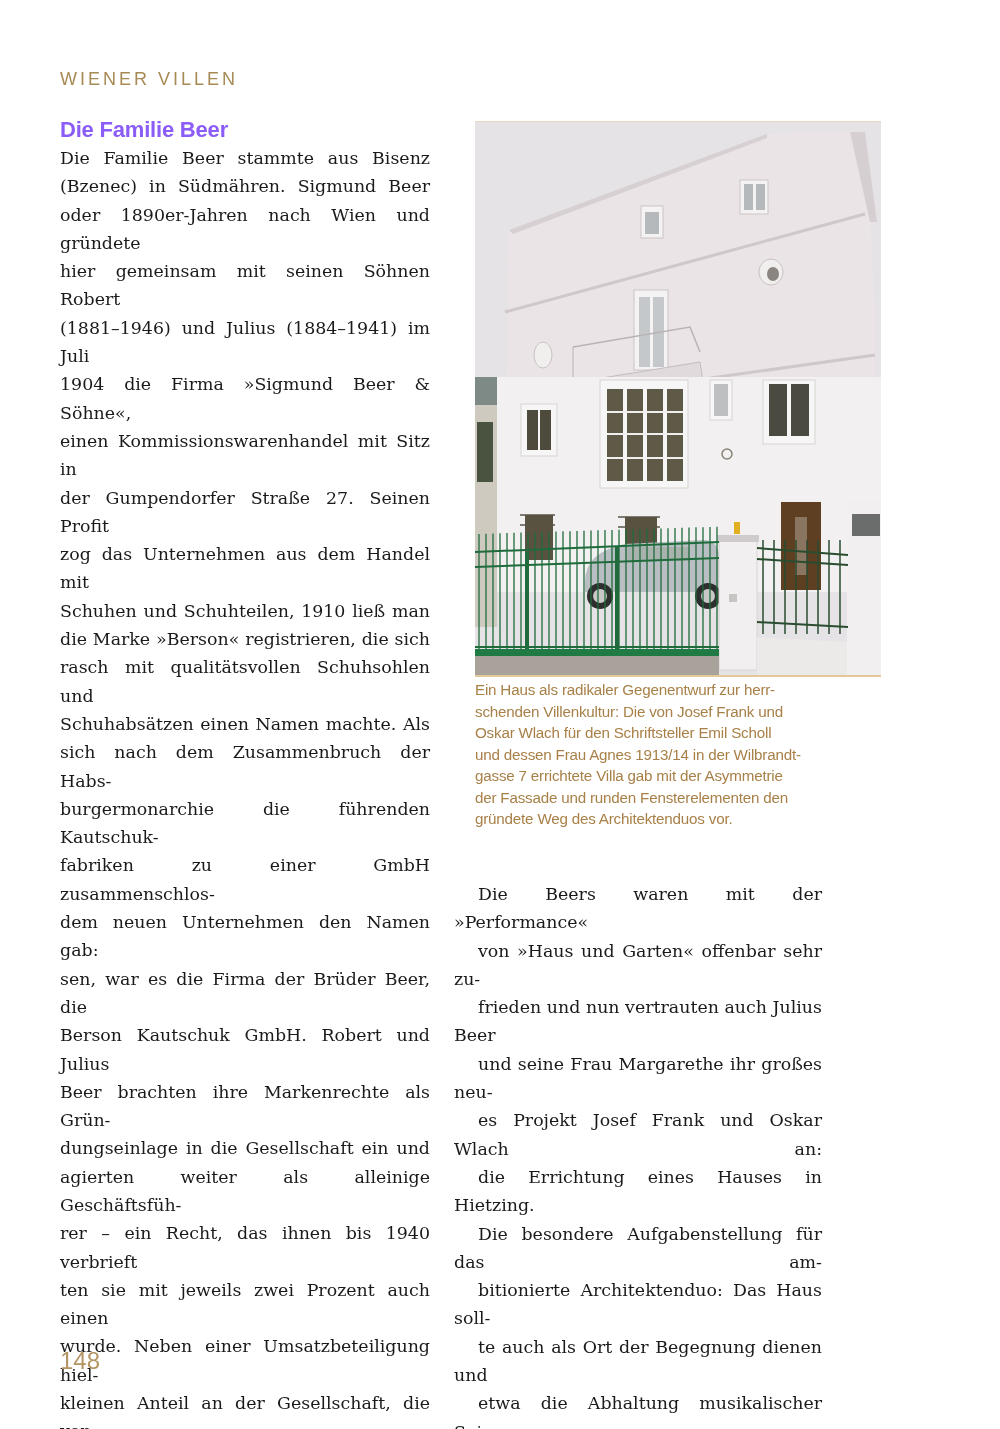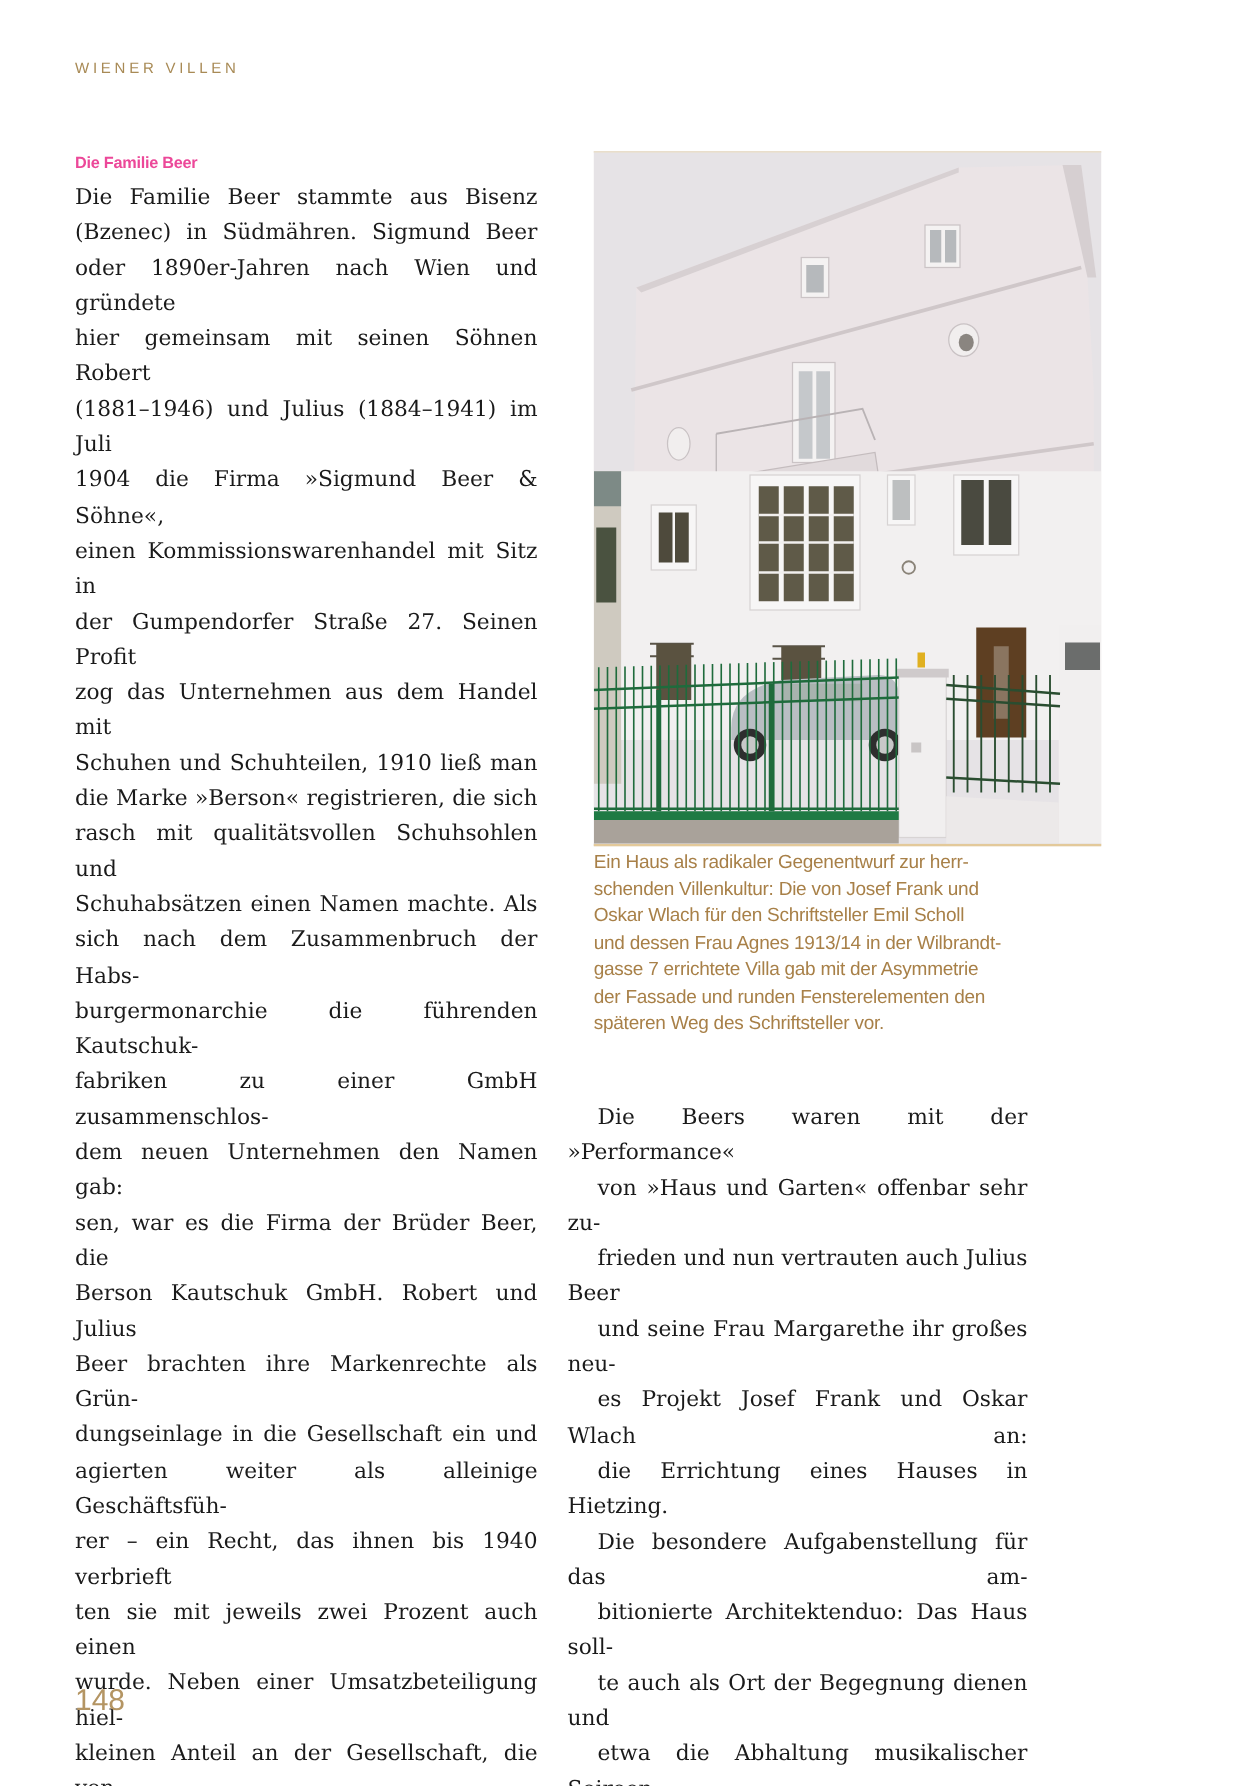--- a/index.html
+++ b/index.html
@@ -1,33 +1,33 @@
 <!DOCTYPE html>
 <html><head>
 <meta charset="utf-8">
 <style>
   html, body { margin: 0; padding: 0; background: #ffffff; }
   body { width: 1000px; height: 1429px; position: relative; overflow: hidden; }
   .running-head {
-    position: absolute; left: 60px; top: 47px;
+    position: absolute; left: 60px; top: 69px;
     font-family: "Liberation Sans", sans-serif;
-    font-size: 12px; letter-spacing: 3px; color: #a88a55;
+    font-size: 18px; letter-spacing: 3px; color: #a88a55;
   }
   .col {
     position: absolute; font-family: "DejaVu Serif", "Liberation Serif", serif;
     font-size: 17.4px; line-height: 28.3px; color: #1a1a1a;
     text-align: justify; hyphens: manual;
   }
   .col-left { left: 60px; top: 118px; width: 370px; }
   .col-right { left: 454px; top: 880px; width: 368px; }
   .col p { margin: 0; }
   .col p.indent { text-indent: 24px; }
   .section-heading {
     font-family: "Liberation Sans", sans-serif; font-weight: bold;
-    font-size: 13px; line-height: 24px; color: #ec4899; letter-spacing: -0.2px;
+    font-size: 22px; line-height: 24px; color: #8b5cf6; letter-spacing: -0.2px;
     margin: 0 0 2px 0;
   }
   .line { display: block; text-align: justify; text-align-last: justify; }
   .photo {
     position: absolute; left: 475px; top: 121px; width: 406px; height: 553px;
     border-top: 1px solid #e8d9c0; border-bottom: 2px solid #e3c99a;
     overflow: hidden; background: #e9e6e8;
   }
   .caption {
     position: absolute; left: 475px; top: 679px; width: 410px;
@@ -235,21 +235,21 @@
   </svg>
 </div>
 
 <div class="caption" id="caption">
     <span class="line">Ein Haus als radikaler Gegenentwurf zur herr-</span>
     <span class="line">schenden Villenkultur: Die von Josef Frank und</span>
     <span class="line">Oskar Wlach für den Schriftsteller Emil Scholl</span>
     <span class="line">und dessen Frau Agnes 1913/14 in der Wilbrandt-</span>
     <span class="line">gasse 7 errichtete Villa gab mit der Asymmetrie</span>
     <span class="line">der Fassade und runden Fensterelementen den</span>
-    <span class="line">späteren Weg des Schriftsteller vor.</span>
+    <span class="line">gründete Weg des Architektenduos vor.</span>
   </div>
 
 <div class="col col-right">
   <div id="right-paras">
       <p class="indent">
         <span class="line">Die Beers waren mit der »Performance«</span>
         <span class="line">von »Haus und Garten« offenbar sehr zu-</span>
         <span class="line">frieden und nun vertrauten auch Julius Beer</span>
         <span class="line">und seine Frau Margarethe ihr großes neu-</span>
         <span class="line">es Projekt Josef Frank und Oskar Wlach an:</span>

